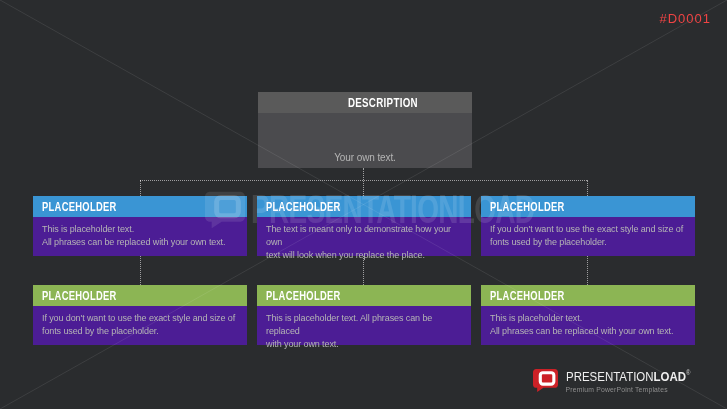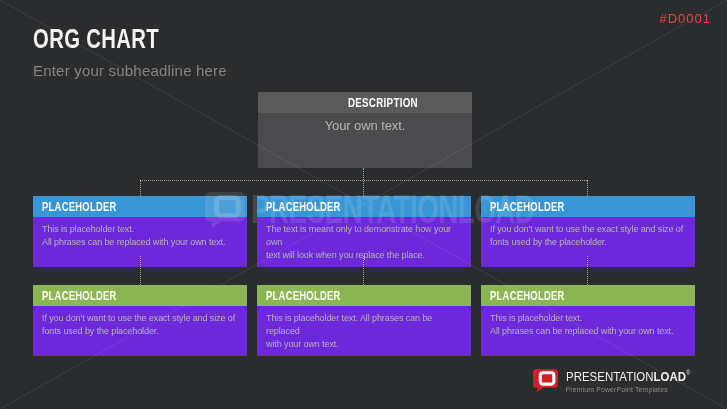--- a/index.html
+++ b/index.html
@@ -22,32 +22,32 @@
   .subheadline{color:#858585;font-size:15px;margin-top:9px;letter-spacing:0.2px;}
   .slide-code{position:absolute;top:11px;right:16px;color:#ef4444;font-size:13px;letter-spacing:1px;z-index:5;}
 
   
   .node{position:absolute;z-index:1;}
   .node .hdr{height:21px;display:flex;align-items:center;padding:0 9px;color:#ffffff;
     font-size:12.5px;font-weight:700;letter-spacing:0.4px;}
   .node .hdr.center{justify-content:center;padding-left:44px;}
   .node .body{color:#b5b5b5;font-size:9px;line-height:1.45;letter-spacing:-0.1px;
     padding:6px 9px;white-space:pre-line;}
-  .node .body.center{text-align:center;padding-top:4px;font-size:13px;}
+  .node .body.center{text-align:center;padding-top:38px;font-size:10px;}
 
   .desc-node{left:258px;top:92px;width:214px;height:76px;}
   .desc-node .hdr{background:#5a5a5a;}
   .desc-node .body{background:#4b4b4e;height:55px;box-sizing:border-box;}
 
   .mid{top:196px;width:214px;height:60px;}
   .bot{top:285px;width:214px;height:60px;}
   .c1{left:33px;} .c2{left:257px;} .c3{left:481px;}
   .hdr.blue{background:#3a95d4;}
   .hdr.green{background:#8cb554;}
-  .node .body.dark{background:#6d28d9;height:50px;box-sizing:border-box;}
+  .node .body.dark{background:#4c1d95;height:39px;box-sizing:border-box;}
 
   
   .conn{position:absolute;z-index:2;}
   .conn.h{border-top:1px dotted rgba(255,255,255,0.55);height:0;}
   .conn.v{border-left:1px dotted rgba(255,255,255,0.55);width:0;}
 
   
   .watermark{position:absolute;left:205px;top:187px;z-index:4;display:flex;align-items:center;
     pointer-events:none;}
   .watermark .wm-text{color:rgba(255,255,255,0.12);font-size:40px;font-weight:700;
@@ -64,26 +64,20 @@
 </head>
 <body>
 
 <div class="slide">
 
   <svg class="bg-lines" viewBox="0 0 727 409" xmlns="http://www.w3.org/2000/svg">
     <line x1="0" y1="0" x2="727" y2="409" stroke="rgba(255,255,255,0.09)" stroke-width="1"></line>
     <line x1="0" y1="409" x2="727" y2="0" stroke="rgba(255,255,255,0.09)" stroke-width="1"></line>
   </svg>
 
-  <div class="title-block">
-    <div class="page-title">
-      <span class="cond">ORG CHART</span>
-    </div>
-    <div class="subheadline">Enter your subheadline here</div>
-  </div>
   <div class="slide-code">#D0001</div>
 
   <div class="conn v" style="left:363px;top:168px;height:28px;"></div>
   <div class="conn h" style="left:140px;top:180px;width:447px;"></div>
   <div class="conn v" style="left:140px;top:180px;height:16px;"></div>
   <div class="conn v" style="left:587px;top:180px;height:16px;"></div>
   <div class="conn v" style="left:140px;top:256px;height:29px;"></div>
   <div class="conn v" style="left:363px;top:256px;height:29px;"></div>
   <div class="conn v" style="left:587px;top:256px;height:29px;"></div>
 

